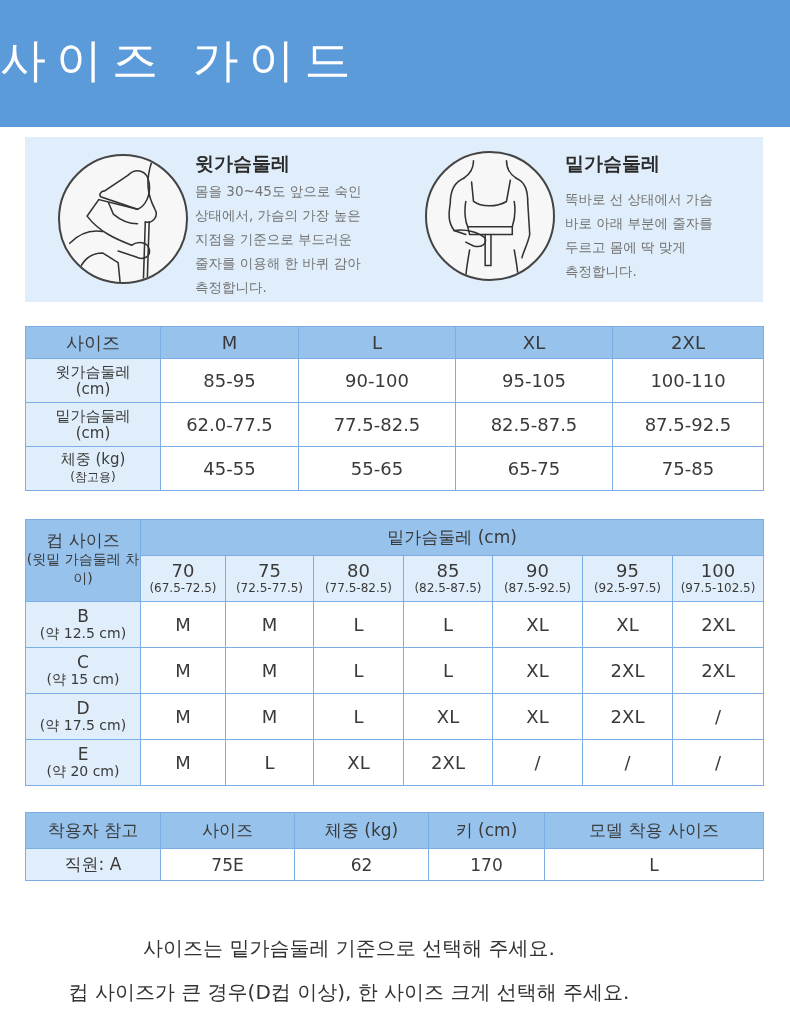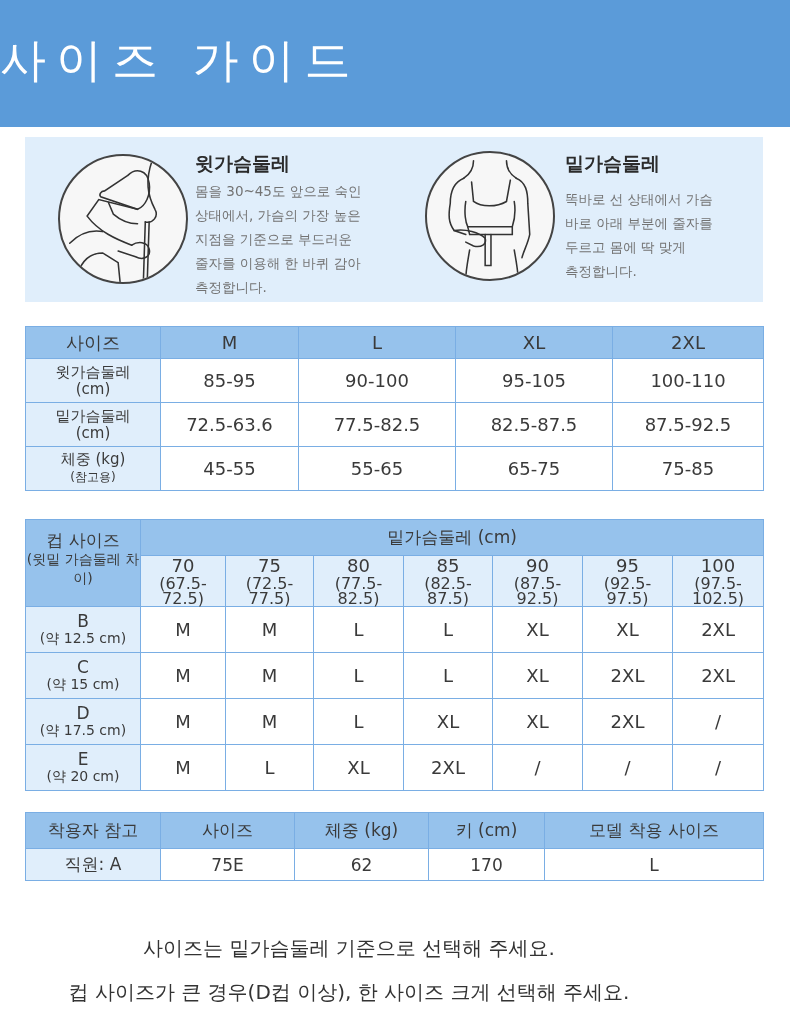--- a/index.html
+++ b/index.html
@@ -34,21 +34,21 @@
   #t1 { top: 326px; width: 738px; }
   #t1 th { height: 32px; font-size: 18px; }
   #t1 td { height: 44px; font-size: 18px; }
   #t1 td.rowh { font-size: 15px; line-height: 17px; }
   #t1 td.rowh .small { font-size: 12px; }
 
   #t2 { top: 519px; width: 738px; }
   #t2 th.hd { font-size: 17px; }
   #t2 .top th { height: 36px; }
   #t2 td.sub { height: 46px; font-size: 18px; line-height: 20px; }
-  #t2 td.sub .range { font-size: 16px; display: block; line-height: 15px; }
+  #t2 td.sub .range { font-size: 12px; display: block; line-height: 15px; }
   #t2 td.cell { height: 46px; font-size: 18px; }
   #t2 td.rowh { font-size: 17px; line-height: 17px; }
   #t2 td.rowh .small { font-size: 14px; display: block; }
   #t2 th.cuphead { font-size: 17px; line-height: 20px; vertical-align: top; padding-top: 10px; }
   #t2 th.cuphead .small { font-size: 14px; display: block; line-height: 19px; }
 
   #t3 { top: 812px; width: 738px; }
   #t3 th { height: 36px; font-size: 17px; }
   #t3 td { height: 32px; font-size: 17px; }
 
@@ -125,21 +125,21 @@
   </tr>
   <tr>
     <td class="rowh"><span>윗가슴둘레</span><br><span>(cm)</span></td>
     <td>85-95</td>
     <td>90-100</td>
     <td>95-105</td>
     <td>100-110</td>
   </tr>
   <tr>
     <td class="rowh"><span>밑가슴둘레</span><br><span>(cm)</span></td>
-    <td>72.5-63.6</td>
+    <td>62.0-77.5</td>
     <td>77.5-82.5</td>
     <td>82.5-87.5</td>
     <td>87.5-92.5</td>
   </tr>
   <tr>
     <td class="rowh"><span>체중 (kg)</span><br><span class="small">(참고용)</span></td>
     <td>45-55</td>
     <td>55-65</td>
     <td>65-75</td>
     <td>75-85</td>

